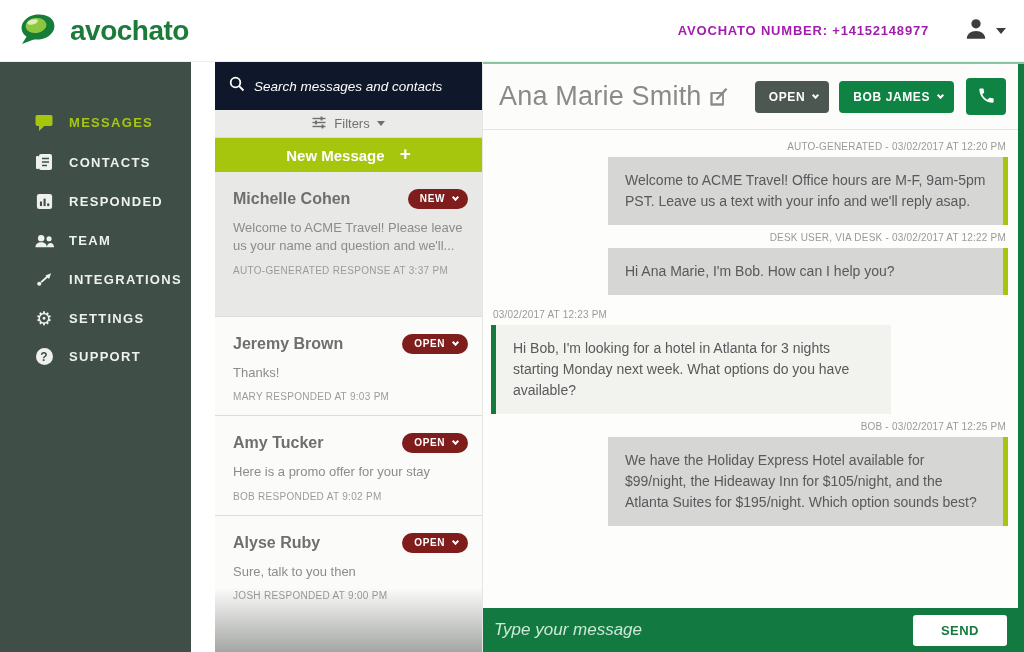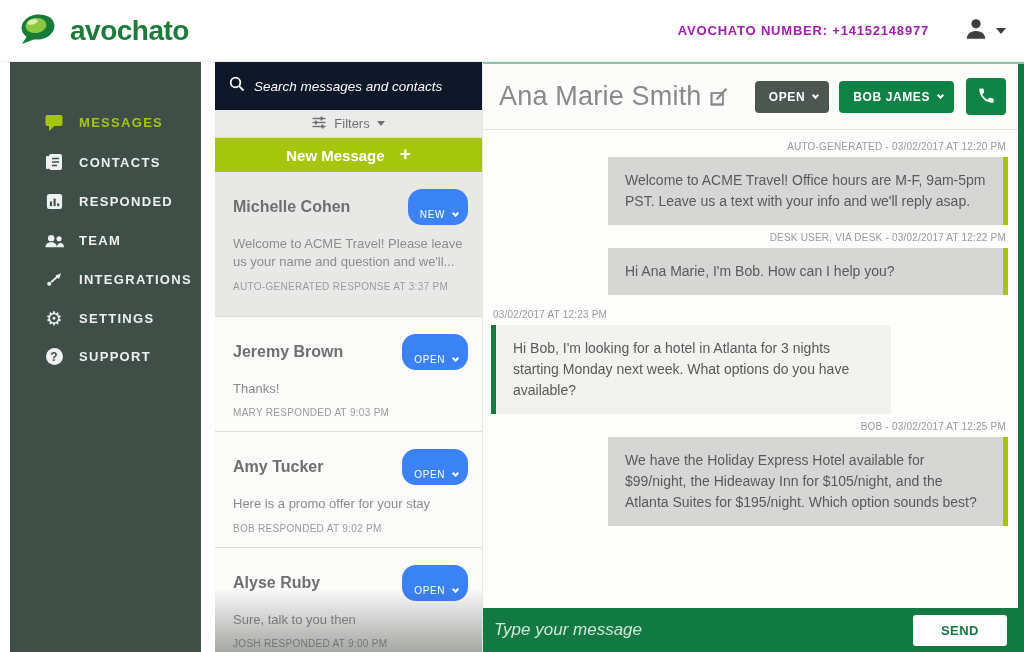--- a/index.html
+++ b/index.html
@@ -11,21 +11,21 @@
             display:flex; align-items:center; padding:0 18px; border-bottom:1px solid #eee; z-index:5; }
   .brand-wrap { display:flex; align-items:center; cursor:pointer; }
   .brand { font-size:28px; font-weight:bold; color:#1c7b39; margin-left:10px; letter-spacing:-0.5px; }
   .topbar .spacer { flex:1; }
   .avo-number { font-size:13px; font-weight:bold; color:#a21caf; letter-spacing:0.8px; margin-right:34px; }
   .user-menu { display:flex; align-items:center; cursor:pointer; }
   .caret-down-dark { width:0; height:0; border-left:5px solid transparent; border-right:5px solid transparent;
                      border-top:6px solid #3d3d3d; margin-left:7px; }
 
   
-  .sidebar { position:absolute; top:62px; left:10px; width:191px; bottom:0; background:#3f4f48; }
+  .sidebar { position:absolute; top:62px; left:0; width:191px; bottom:0; background:#3f4f48; }
   .nav { list-style:none; margin-top:40px; }
   .nav li { display:flex; align-items:center; padding:10px 0 10px 33px; cursor:pointer; }
   .nav .nav-icon { width:22px; display:flex; justify-content:center; align-items:center; margin-right:14px; }
   .nav .nav-label { font-size:13px; font-weight:bold; letter-spacing:1.3px; color:#eef1ef; }
   .nav li.active .nav-label { color:#a6c60d; }
   .gear-glyph { font-size:19px; color:#eef1ef; line-height:1; }
   .q-circle { width:17px; height:17px; border-radius:50%; background:#eef1ef; color:#3f4f48;
               font-size:12px; font-weight:bold; display:flex; align-items:center; justify-content:center; }
 
   
@@ -44,22 +44,22 @@
             cursor:pointer; flex:none; }
   .newmsg .nm-label { font-size:15px; font-weight:bold; }
   .newmsg .nm-plus { font-size:19px; font-weight:bold; margin-left:15px; margin-top:-2px; }
   .convlist { flex:1; overflow:hidden; position:relative; }
   .convlist::after { content:""; position:absolute; left:0; right:0; bottom:0; height:64px; pointer-events:none;
                      background:linear-gradient(to bottom, rgba(45,50,45,0), rgba(45,50,45,0.42)); }
   .conv { padding:17px 14px 13px 18px; border-bottom:1px solid #dcdcda; background:#fbfbfa; cursor:pointer; }
   .conv.first { background:#e8e8e6; min-height:145px; }
   .conv-top { display:flex; align-items:center; justify-content:space-between; }
   .conv-name { font-size:16px; font-weight:bold; color:#6f6f6f; }
-  .badge { background:#3b82f6; color:#fff; border-radius:14px; padding:20px 10px 5px 12px; font-size:10px;
-           font-weight:normal; letter-spacing:0.6px; display:flex; align-items:center; cursor:pointer; }
+  .badge { background:#7f1d1d; color:#fff; border-radius:14px; padding:4px 10px 5px 12px; font-size:10px;
+           font-weight:bold; letter-spacing:0.6px; display:flex; align-items:center; cursor:pointer; }
   .chev { width:5px; height:5px; border-right:2px solid #fff; border-bottom:2px solid #fff;
           transform:rotate(45deg); margin:-2px 0 0 8px; display:inline-block; }
   .conv-preview { font-size:13px; color:#8c8c8c; line-height:1.42; margin-top:10px; max-width:235px; }
   .conv-meta { font-size:10px; color:#9b9b9b; letter-spacing:0.3px; margin-top:9px; }
 
   
   .chatcol { position:absolute; top:62px; left:483px; right:6px; bottom:0; background:#fdfdfc;
              border-top:2px solid #86c7a2; display:flex; flex-direction:column; }
   .rightstripe { position:absolute; top:62px; right:0; width:6px; bottom:0; background:#127a40;
                  border-top:2px solid #86c7a2; }

